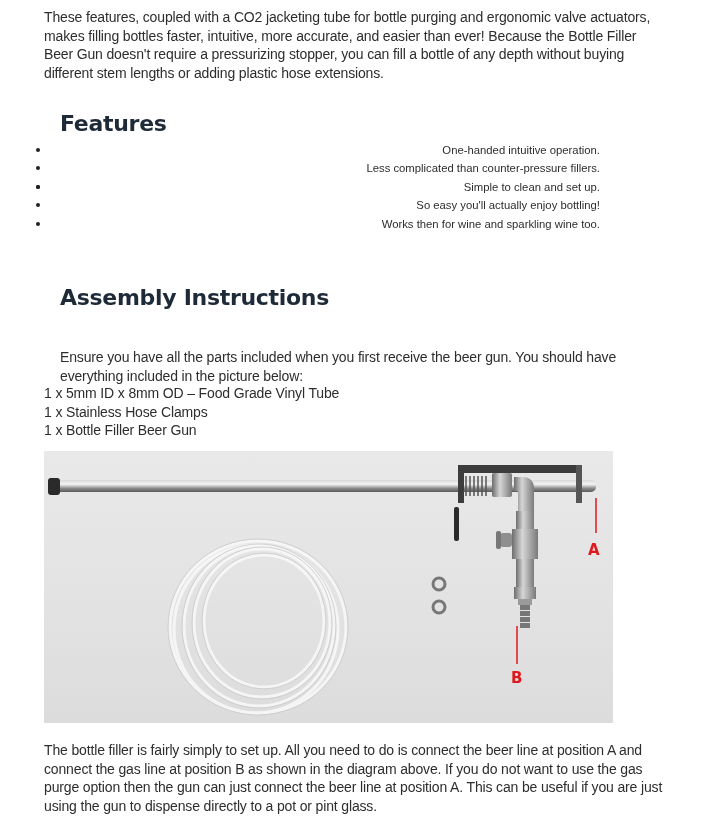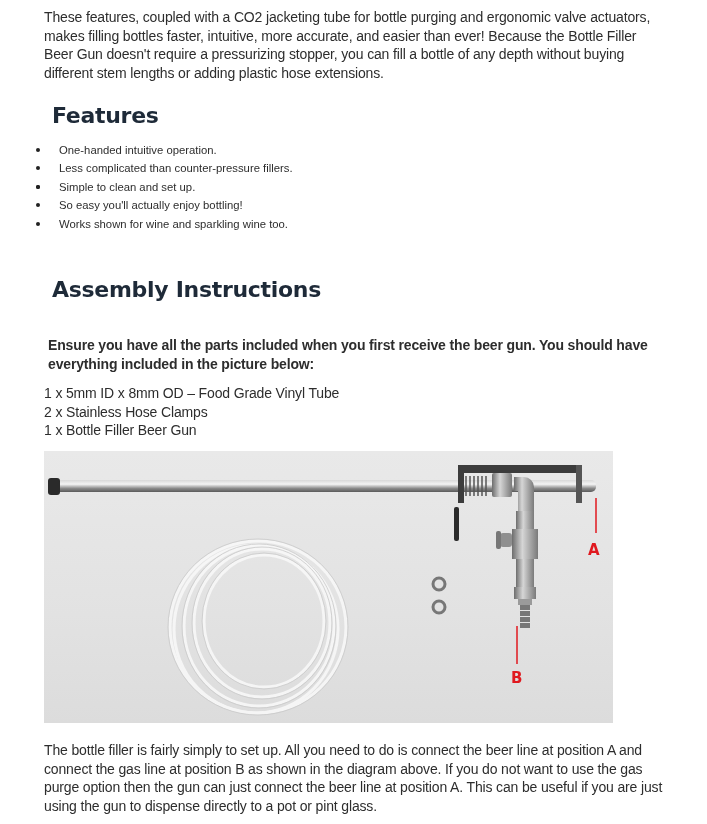--- a/index.html
+++ b/index.html
@@ -1,49 +1,49 @@
 <!DOCTYPE html>
 <html><head>
   <meta charset="utf-8">
   <style>
     html, body { margin: 0; padding: 0; background: #ffffff; }
     body { width: 707px; height: 824px; position: relative; overflow: hidden;
       font-family: "Liberation Sans", sans-serif; color: #2b2b2b; }
     .para { position: absolute; left: 44px; width: 620px; font-size: 14px; line-height: 18.6px; color: #2d2d2d; letter-spacing: -0.15px; }
-    .h2 { position: absolute; left: 44px; font-family: "DejaVu Sans", sans-serif; font-weight: bold; font-size: 22px; color: #1e2a38; letter-spacing: -0.3px; margin: 8px; }
-    ul.features { position: absolute; left: 0; top: 141px; margin: 0; padding: 0; list-style: none; width: 600px; }
+    .h2 { position: absolute; left: 44px; font-family: "DejaVu Sans", sans-serif; font-weight: bold; font-size: 22px; color: #1e2a38; letter-spacing: -0.3px; margin: 16px; }
+    ul.features { position: absolute; left: 0; top: 141px; margin: 0; padding: 0; list-style: none; width: 600px; text-align: right; }
     ul.features li { position: relative; padding-left: 59px; font-size: 11.3px; line-height: 18.4px; color: #2d2d2d; }
     ul.features li .bullet { position: absolute; left: 36px; top: 7px; width: 4px; height: 4px; border-radius: 50%; background: #222; }
     .parts { position: absolute; left: 44px; top: 384px; font-size: 14px; line-height: 18.6px; color: #2d2d2d; letter-spacing: -0.15px; }
     .photo { position: absolute; left: 44px; top: 451px; width: 569px; height: 272px; background: linear-gradient(180deg, #e9e9e9 0%, #e2e2e2 60%, #dcdcdc 100%); overflow: hidden; }
     .photo svg { display: block; }
   </style>
 </head>
 <body>
 
 <p class="para" style="top:8px;margin:0;">These features, coupled with a CO2  jacketing tube for bottle purging and ergonomic valve actuators, makes filling bottles faster, intuitive, more accurate, and easier than ever! Because the Bottle Filler Beer Gun doesn't require a pressurizing stopper, you can fill a bottle of any depth without buying different stem lengths or adding plastic hose extensions.</p>
 
 <h2 class="h2" style="top:95px;">Features</h2>
 
 <ul class="features">
   <li><span class="bullet"></span><span>One-handed intuitive operation.</span></li>
   <li><span class="bullet"></span><span>Less complicated than counter-pressure fillers.</span></li>
   <li><span class="bullet"></span></li>
   <li><span class="bullet"></span><span>Simple to clean and set up.</span></li>
   <li><span class="bullet"></span><span>So easy you'll actually enjoy bottling!</span></li>
-  <li><span class="bullet"></span><span>Works shown for wine and sparkling wine too.</span></li>
+  <li><span class="bullet"></span><span>Works then for wine and sparkling wine too.</span></li>
 </ul>
 
 <h2 class="h2" style="top:269px;">Assembly Instructions</h2>
 
-<p class="para" style="top:332px;margin:4px;font-weight:bold;">Ensure you have all the parts included when you first receive the beer gun.  You should have everything included in the picture below:</p>
+<p class="para" style="top:332px;margin:16px;">Ensure you have all the parts included when you first receive the beer gun.  You should have everything included in the picture below:</p>
 
 <div class="parts">
   <div>1 x 5mm ID x 8mm OD – Food Grade Vinyl Tube</div>
-  <div>2 x Stainless Hose Clamps</div>
+  <div>1 x Stainless Hose Clamps</div>
   <div>1 x Bottle Filler Beer Gun</div>
 </div>
 
 <div class="photo">
   <svg width="569" height="272" viewBox="0 0 569 272">
     <defs>
       <linearGradient id="rod" x1="0" y1="0" x2="0" y2="1">
         <stop offset="0" stop-color="#d8d8d8"></stop>
         <stop offset="0.35" stop-color="#f4f4f4"></stop>
         <stop offset="0.7" stop-color="#8a8a8a"></stop>

